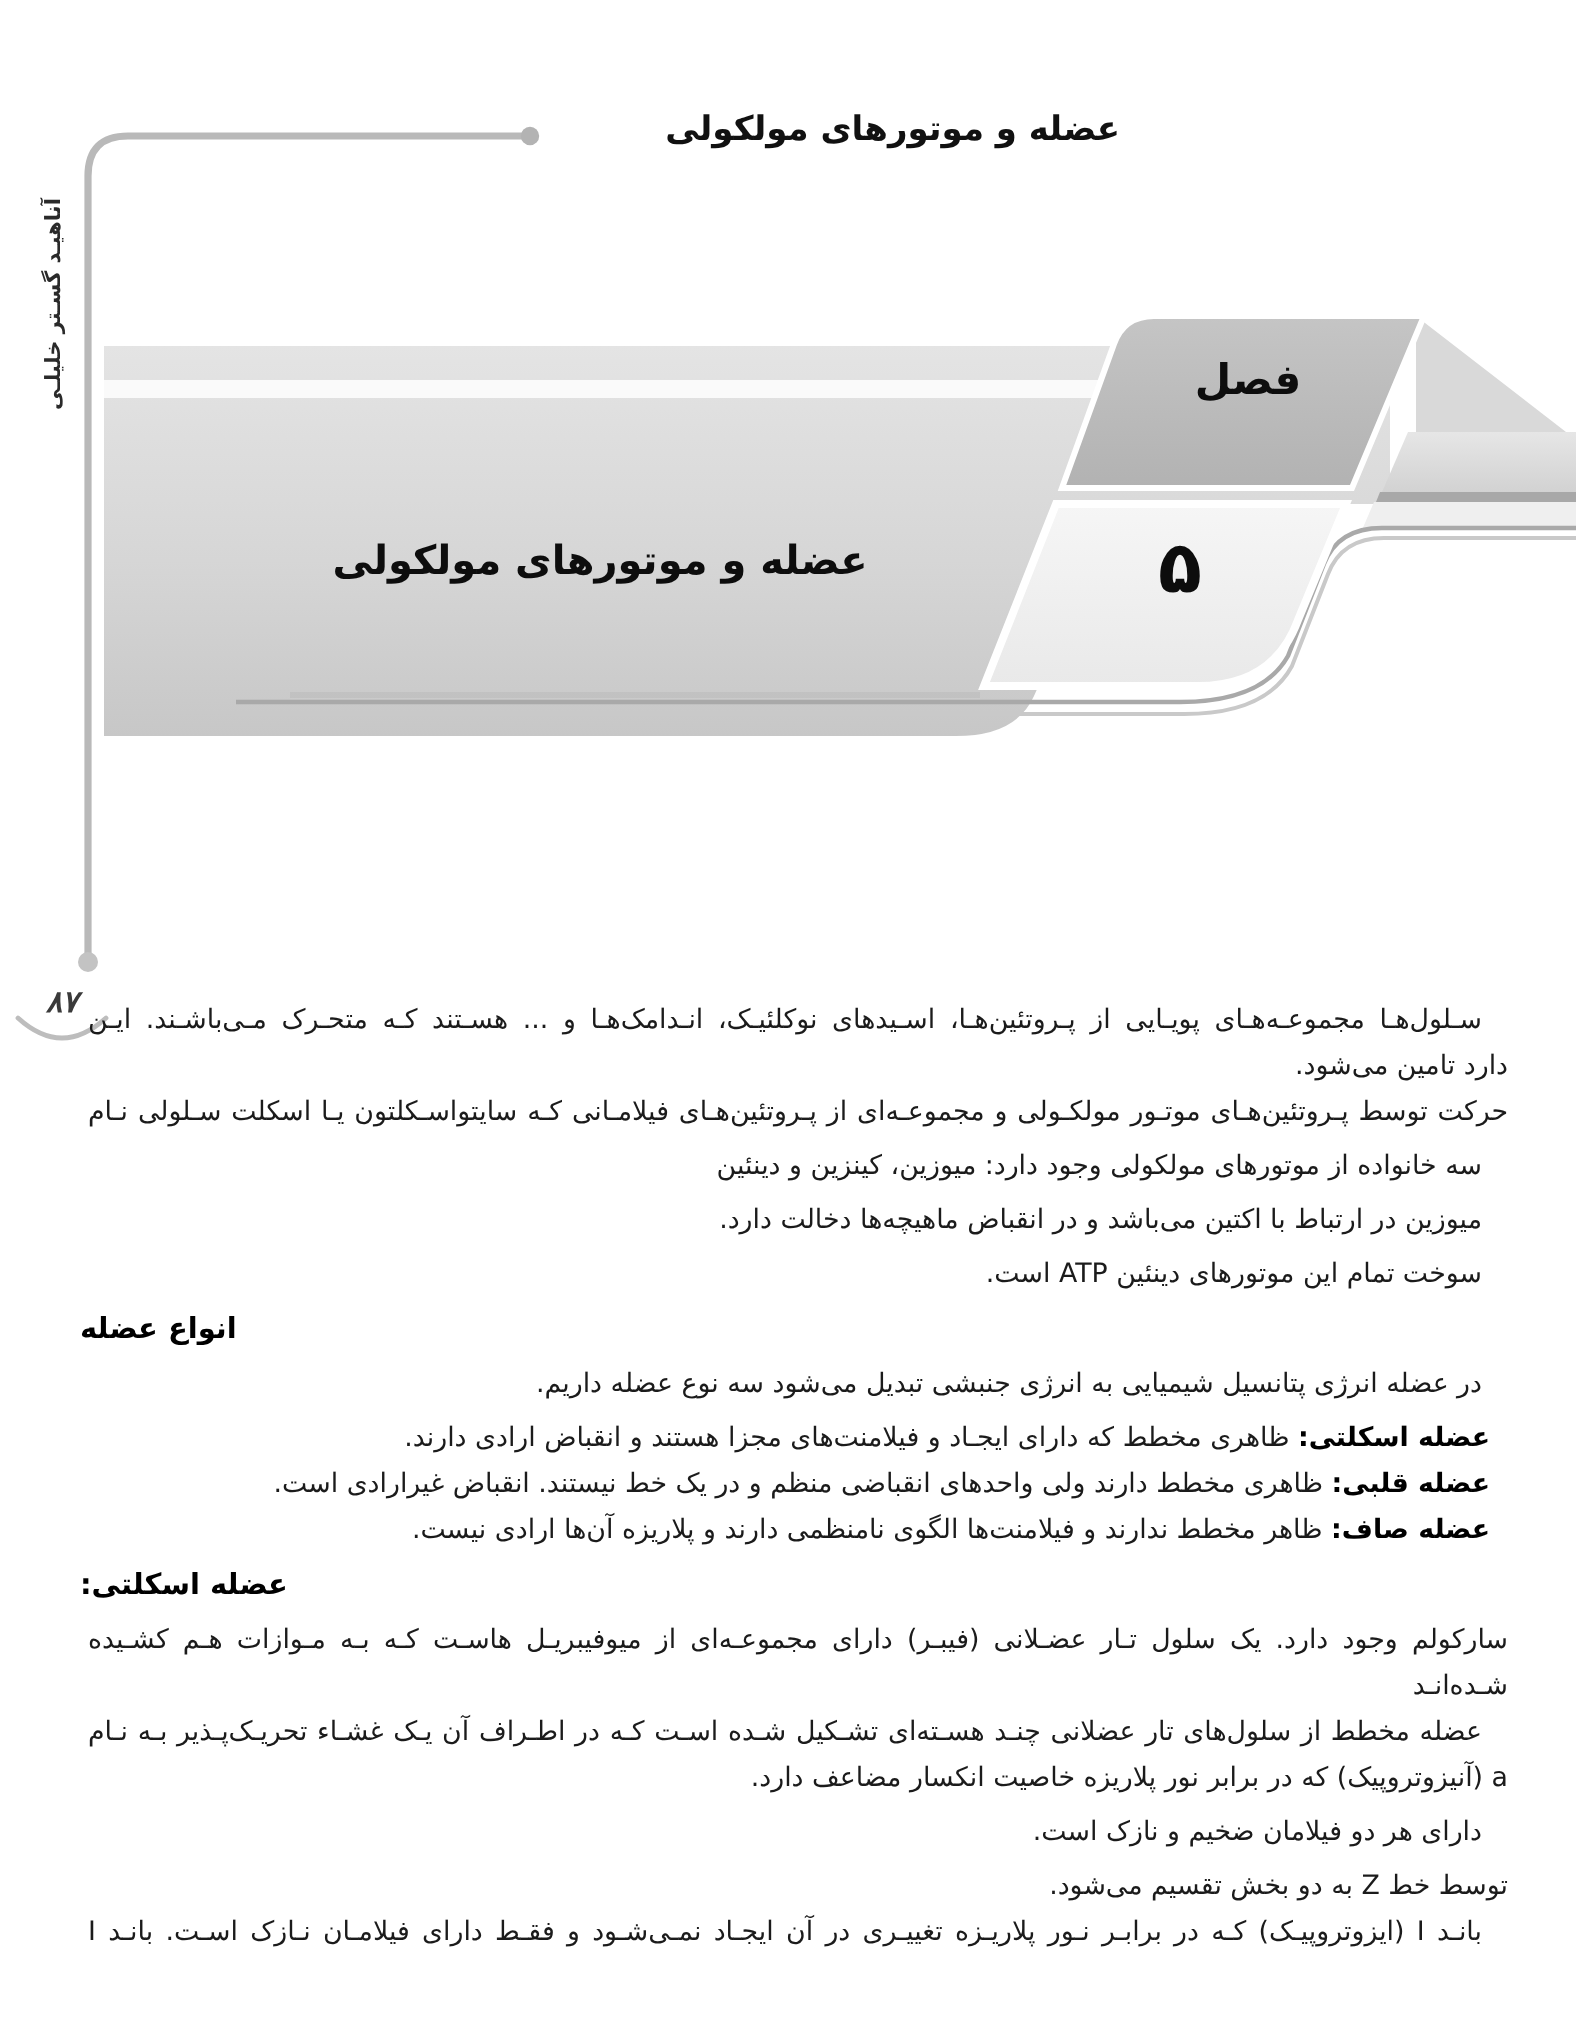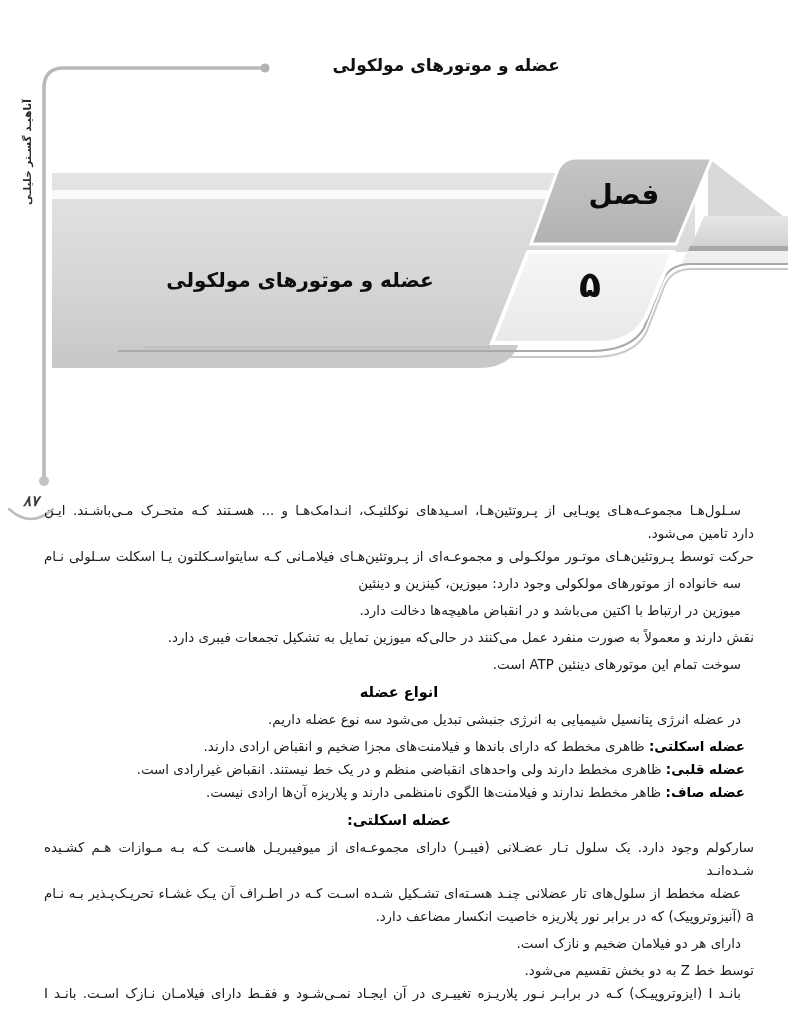--- a/index.html
+++ b/index.html
@@ -18,42 +18,42 @@
     left:-34px;top:146px;width:122px;text-align:center;
     transform:rotate(-90deg);font-size:10.5px;font-weight:bold;color:#2a2a2a;
     direction:rtl;letter-spacing:1px;white-space:nowrap;
   }
   .page-number{
     left:8px;top:492px;width:46px;text-align:center;
     font-size:15px;font-weight:bold;color:#3a3a3a;direction:rtl;font-style:italic;
   }
   .chapter-word{
     left:568px;top:178px;width:112px;text-align:center;
-    font-size:28px;font-weight:bold;color:#0d0d0d;direction:rtl;
+    font-size:21px;font-weight:bold;color:#0d0d0d;direction:rtl;
   }
   .chapter-number{
     left:540px;top:264px;width:100px;text-align:center;
     font-size:36px;font-weight:bold;color:#0d0d0d;direction:rtl;
   }
   .banner-title{
     left:80px;top:268px;width:440px;text-align:center;
     font-size:20px;font-weight:bold;color:#0d0d0d;direction:rtl;
   }
 
   .body-text{
     top:495px;right:30px;left:40px;direction:rtl;
     font-size:13.4px;line-height:23px;color:#1b1b1b;
   }
   .para{margin:4px;}
   .line{text-align:right;}
   .line.j{text-align:justify;text-align-last:justify;}
   .line.ind{padding-right:13px;}
   .heading{
     font-weight:bold;font-size:14.5px;color:#000;
-    margin:5px 0 3px;text-align:center;
+    margin:5px 0 3px;text-align:left;
   }
   .lbl{font-weight:bold;color:#000;}
 </style>
 </head>
 <body>
 
 <svg class="deco" viewBox="0 0 788 1012">
   <defs>
     <linearGradient id="bandGrad" x1="0" y1="0" x2="0" y2="1">
       <stop offset="0" stop-color="#e4e4e4"></stop>
@@ -112,30 +112,29 @@
       <div class="line">دارد تامین می‌شود.</div>
       <div class="line j">حرکت توسط پـروتئین‌هـای موتـور مولکـولی و مجموعـه‌ای از پـروتئین‌هـای فیلامـانی کـه سایتواسـکلتون یـا اسکلت سـلولی نـام</div>
     </div>
     <div class="para">
       <div class="line ind">سه خانواده از موتورهای مولکولی وجود دارد: میوزین، کینزین و دینئین</div>
     </div>
     <div class="para">
       <div class="line ind">میوزین در ارتباط با اکتین می‌باشد و در انقباض ماهیچه‌ها دخالت دارد.</div>
     </div>
     <div class="para">
-      <div class="line">نقش دارند و معمولاً به صورت منفرد عمل می‌کنند در حالی‌که میوزین تمایل به تشکیل تجمعات فیبری دارد.</div>
     </div>
     <div class="para">
       <div class="line ind">سوخت تمام این موتورهای دینئین ATP است.</div>
     </div>
     <div class="heading">انواع عضله</div>
     <div class="para">
       <div class="line ind">در عضله انرژی پتانسیل شیمیایی به انرژی جنبشی تبدیل می‌شود سه نوع عضله داریم.</div>
     </div>
-    <div class="line ind"><span class="lbl">عضله اسکلتی:</span><span> ظاهری مخطط که دارای باندها و فیلامنت‌های مجزا ضخیم و انقباض ارادی دارند.</span></div>
+    <div class="line ind"><span class="lbl">عضله اسکلتی:</span><span> ظاهری مخطط که دارای ایجـاد و فیلامنت‌های مجزا هستند و انقباض ارادی دارند.</span></div>
     <div class="line ind"><span class="lbl">عضله قلبی:</span><span> ظاهری مخطط دارند ولی واحدهای انقباضی منظم و در یک خط نیستند. انقباض غیرارادی است.</span></div>
     <div class="line ind"><span class="lbl">عضله صاف:</span><span> ظاهر مخطط ندارند و فیلامنت‌ها الگوی نامنظمی دارند و پلاریزه آن‌ها ارادی نیست.</span></div>
     <div class="heading">عضله اسکلتی:</div>
     <div class="para">
       <div class="line j">سارکولم وجود دارد. یک سلول تـار عضـلانی (فیبـر) دارای مجموعـه‌ای از میوفیبریـل هاسـت کـه بـه مـوازات هـم کشـیده شـده‌انـد</div>
       <div class="line j ind">عضله مخطط از سلول‌های تار عضلانی چنـد هسـته‌ای تشـکیل شـده اسـت کـه در اطـراف آن یـک غشـاء تحریـک‌پـذیر بـه نـام</div>
       <div class="line">a (آنیزوتروپیک) که در برابر نور پلاریزه خاصیت انکسار مضاعف دارد.</div>
     </div>
     <div class="para">
       <div class="line ind">دارای هر دو فیلامان ضخیم و نازک است.</div>

